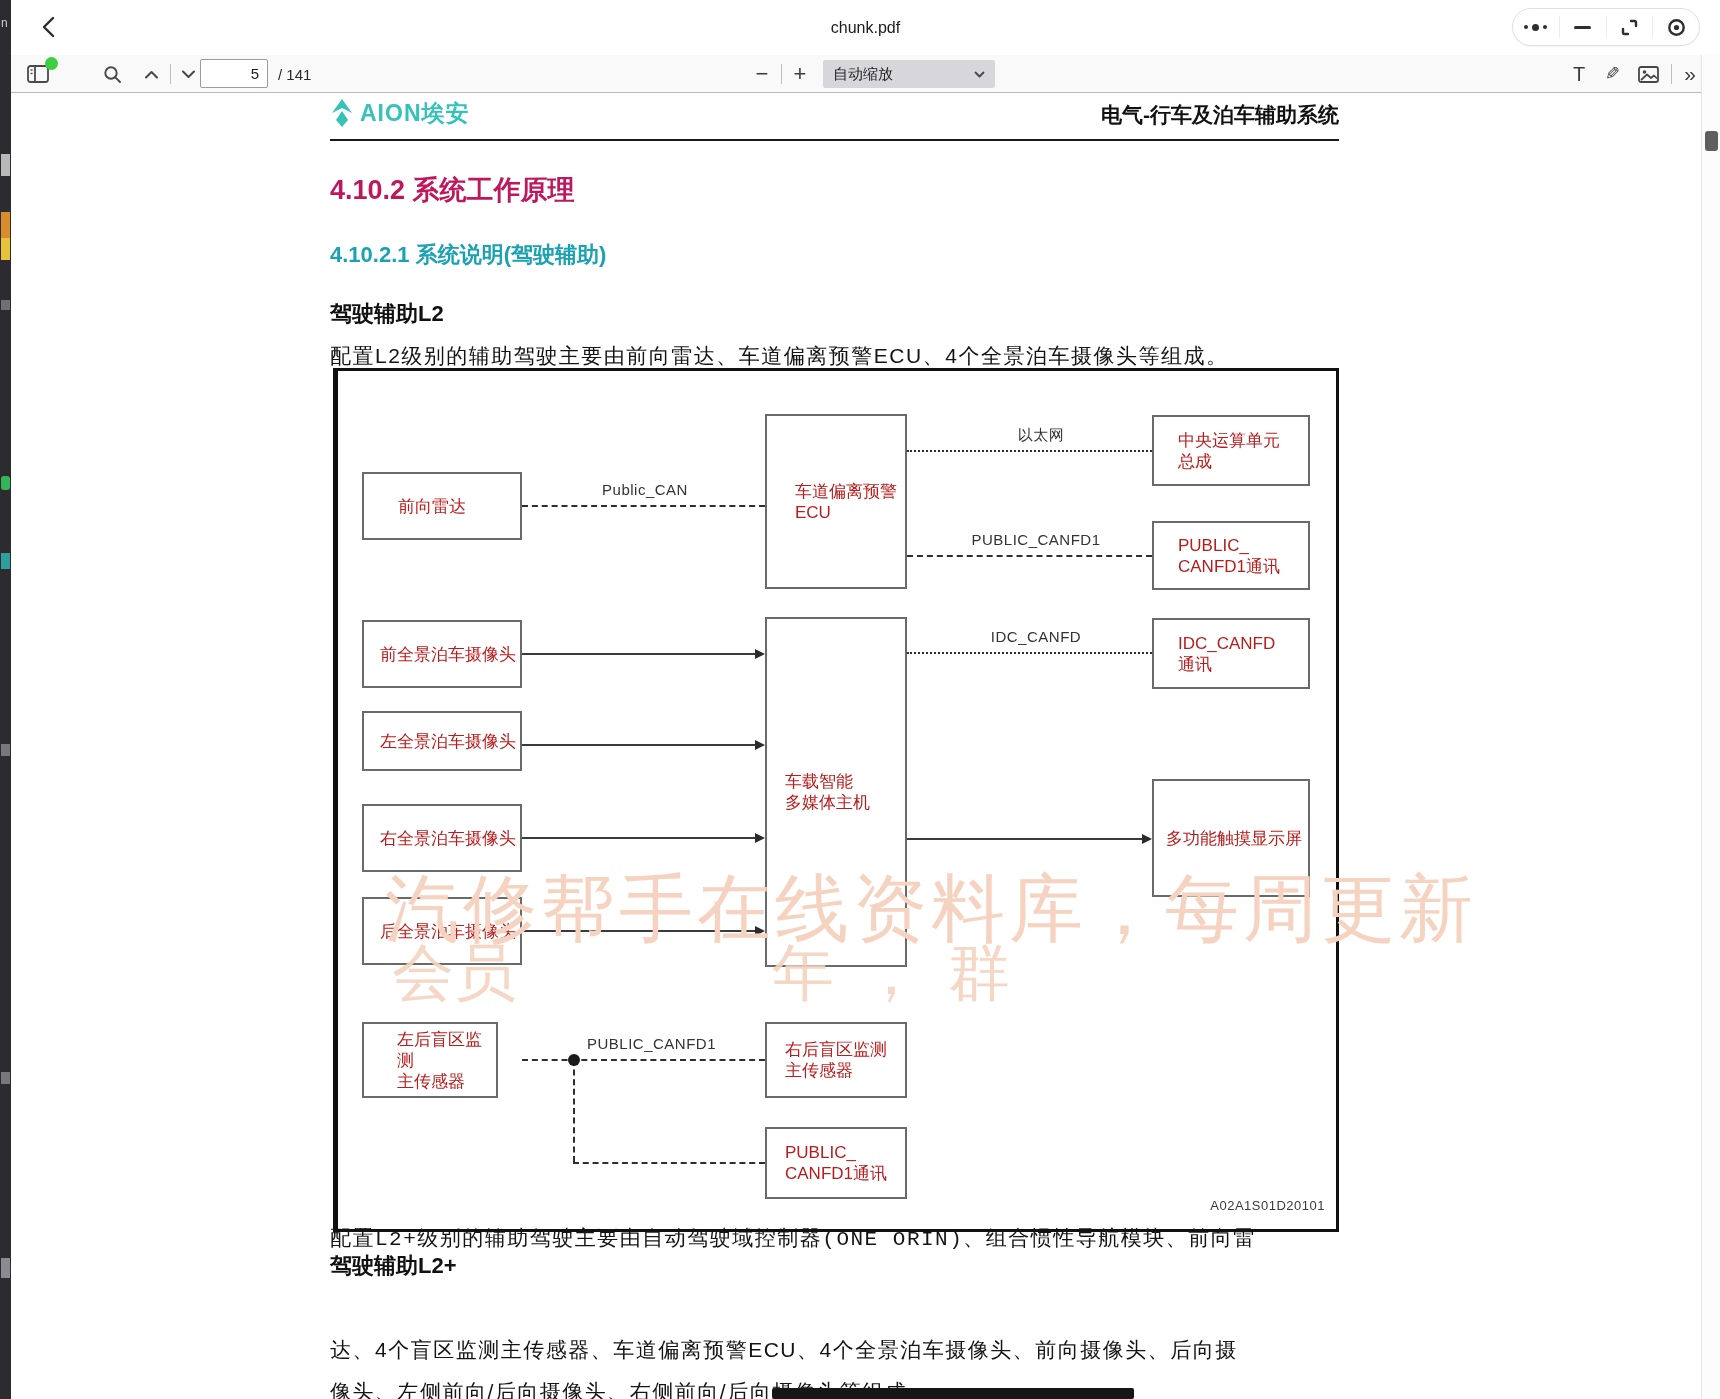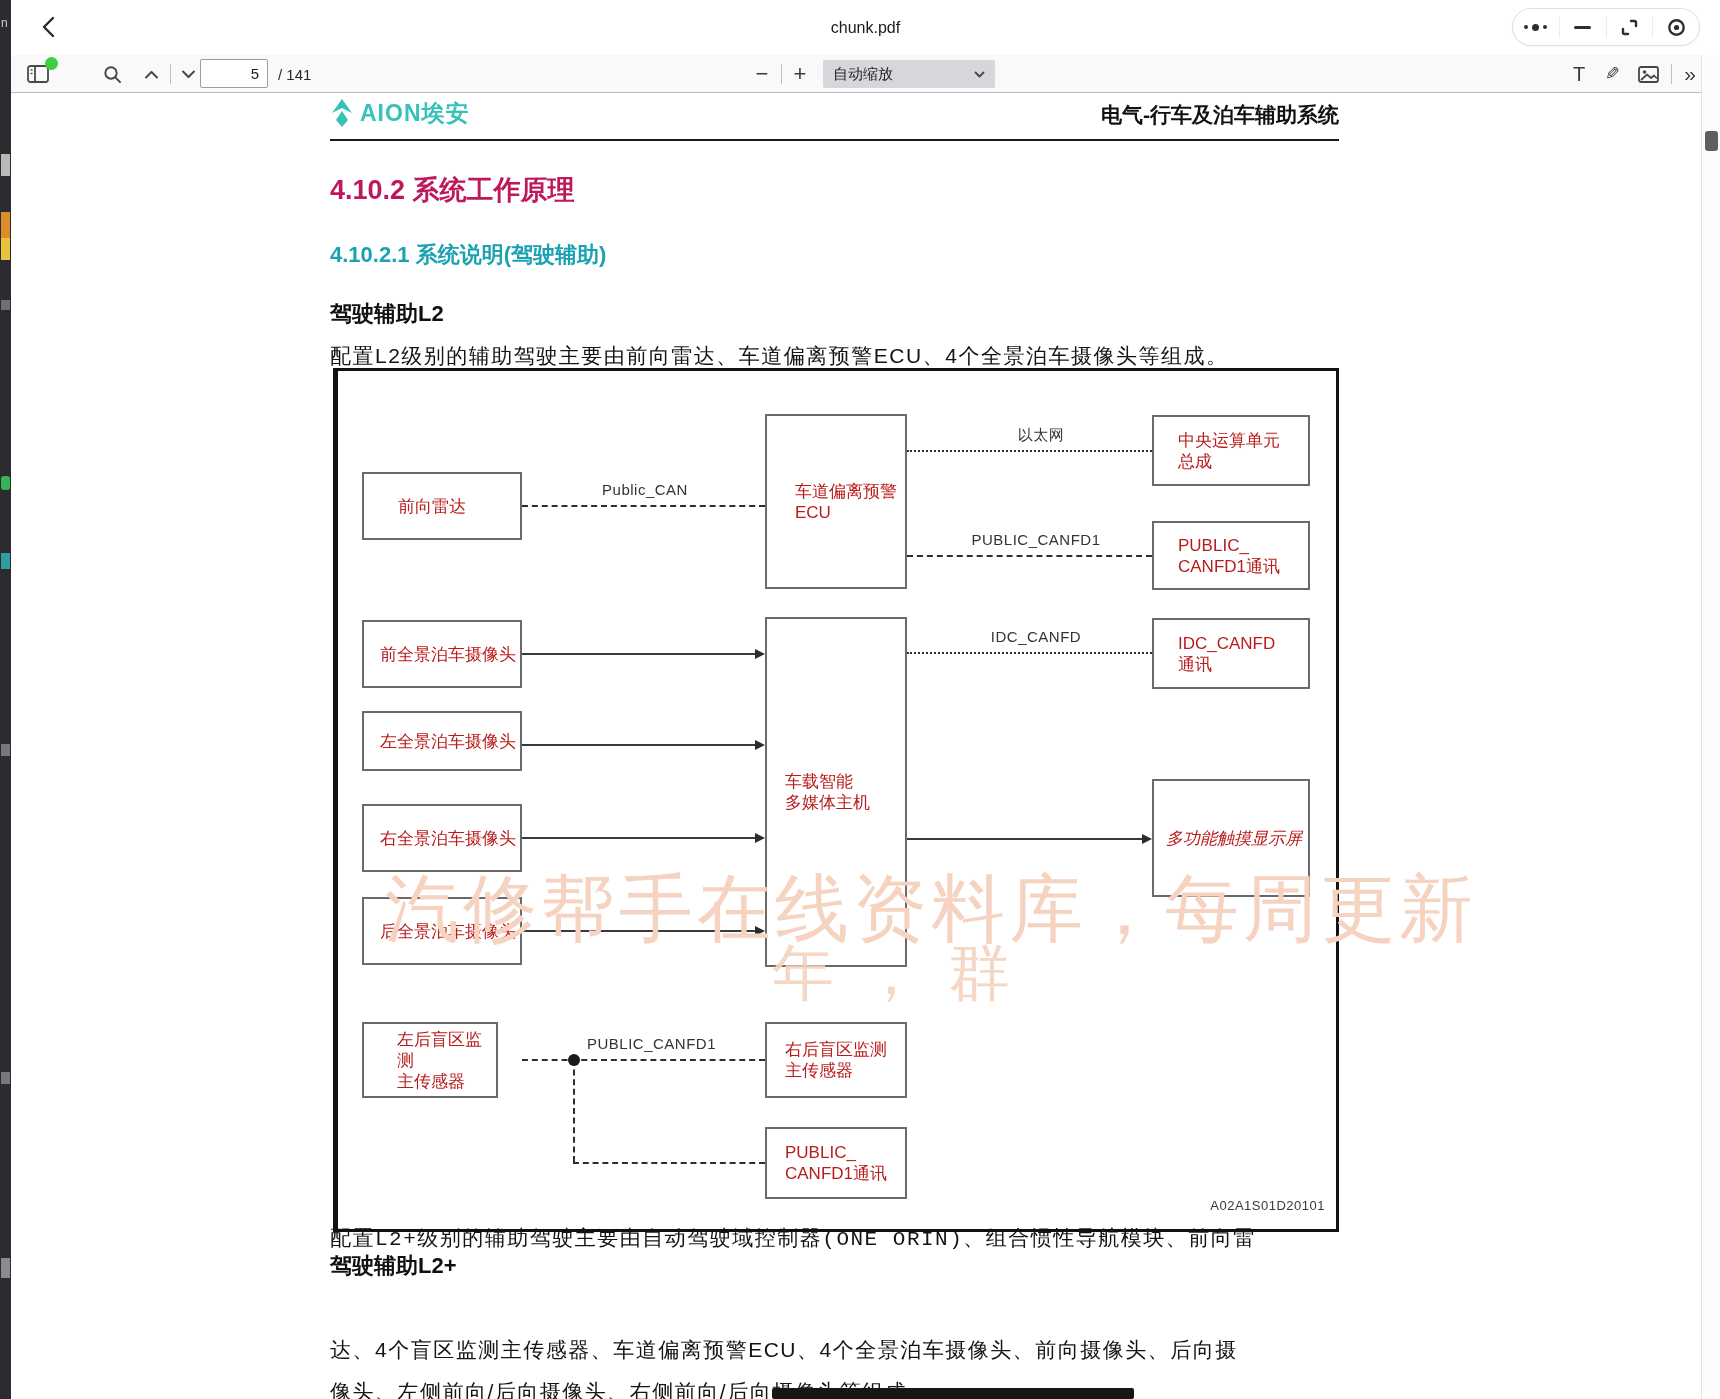--- a/index.html
+++ b/index.html
@@ -240,21 +240,21 @@
       <span>总成</span>
     </div>
     <div class="dbox" style="left:1141px;top:428px;width:158px;height:69px;padding-left:24px;">
       <span>PUBLIC_</span>
       <span>CANFD1通讯</span>
     </div>
     <div class="dbox" style="left:1141px;top:525px;width:158px;height:71px;padding-left:24px;">
       <span>IDC_CANFD</span>
       <span>通讯</span>
     </div>
-    <div class="dbox" style="left:1141px;top:686px;width:158px;height:118px;padding-left:12px;font-style:italic;">
+    <div class="dbox" style="left:1141px;top:686px;width:158px;height:118px;padding-left:12px;">
       <span>多功能触摸显示屏</span>
     </div>
 
     <div class="hline dash" style="left:511px;top:412px;width:243px;"></div>
     <div class="linelabel" style="left:569px;top:388px;width:130px;text-align:center;">Public_CAN</div>
 
     <div class="hline dots" style="left:896px;top:357px;width:245px;"></div>
     <div class="linelabel" style="left:960px;top:333px;width:140px;text-align:center;">以太网</div>
 
     <div class="hline dash" style="left:896px;top:462px;width:245px;"></div>
@@ -282,17 +282,18 @@
     <div class="hline dash" style="left:562px;top:1069px;width:192px;"></div>
 
     <div class="dcode">A02A1S01D20101</div>
 
     <div class="sub-title" style="top:1158px;">驾驶辅助L2+</div>
     <div class="body-line" style="top:1131px;font-family:Liberation Mono, monospace;">配置L2+级别的辅助驾驶主要由自动驾驶域控制器(ONE ORIN)、组合惯性导航模块、前向雷</div>
     <div class="body-line" style="top:1243px;">达、4个盲区监测主传感器、车道偏离预警ECU、4个全景泊车摄像头、前向摄像头、后向摄</div>
     <div class="body-line" style="top:1285px;">像头、左侧前向/后向摄像头、右侧前向/后向摄像头等组成</div>
 
     <div class="wm wm1">汽修帮手在线资料库，每周更新</div>
+    <div class="wm wm2a">会员</div>
     <div class="wm wm2b">年，群</div>
   </div>
 
   <div class="bottom-bar"></div>
 </div>
 
 </body></html>

